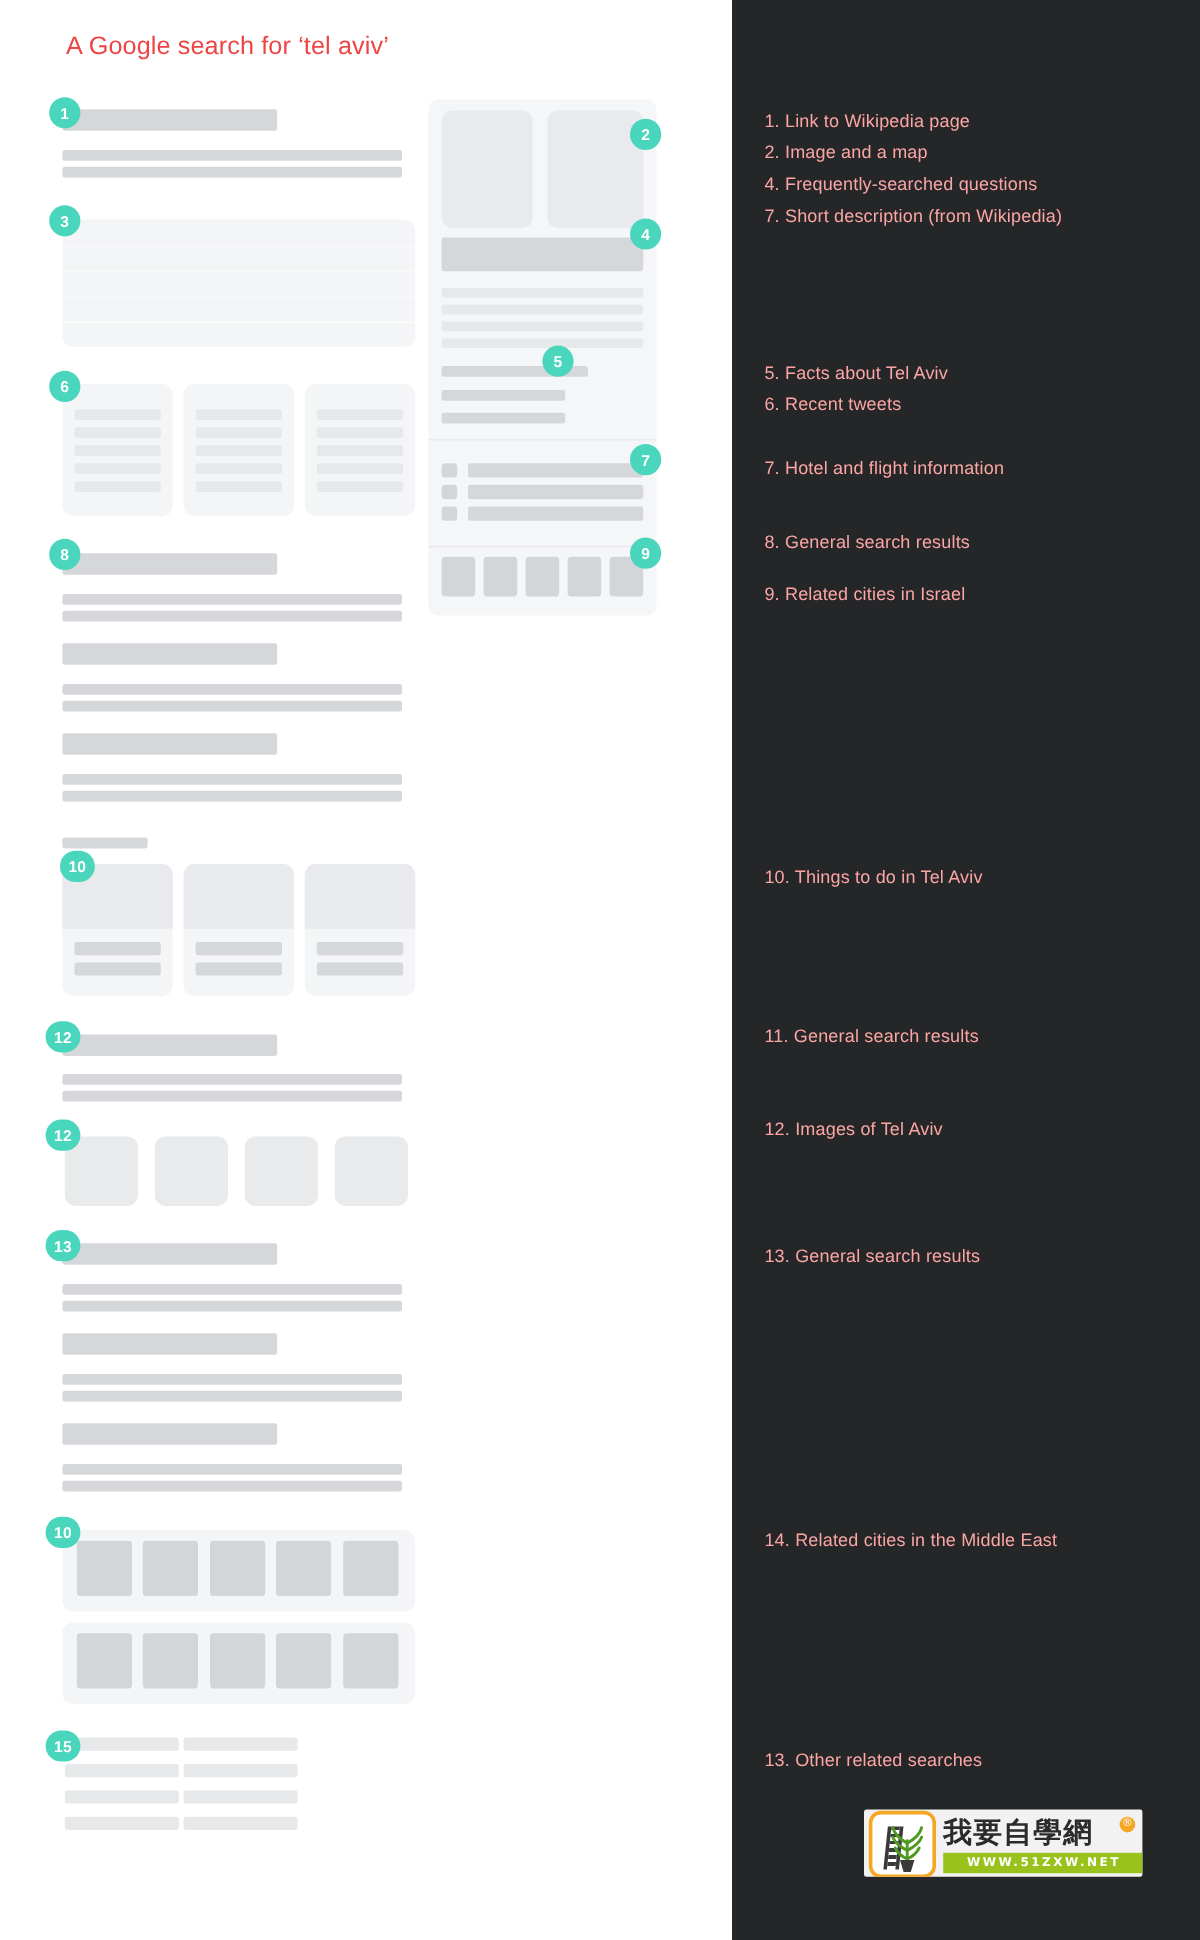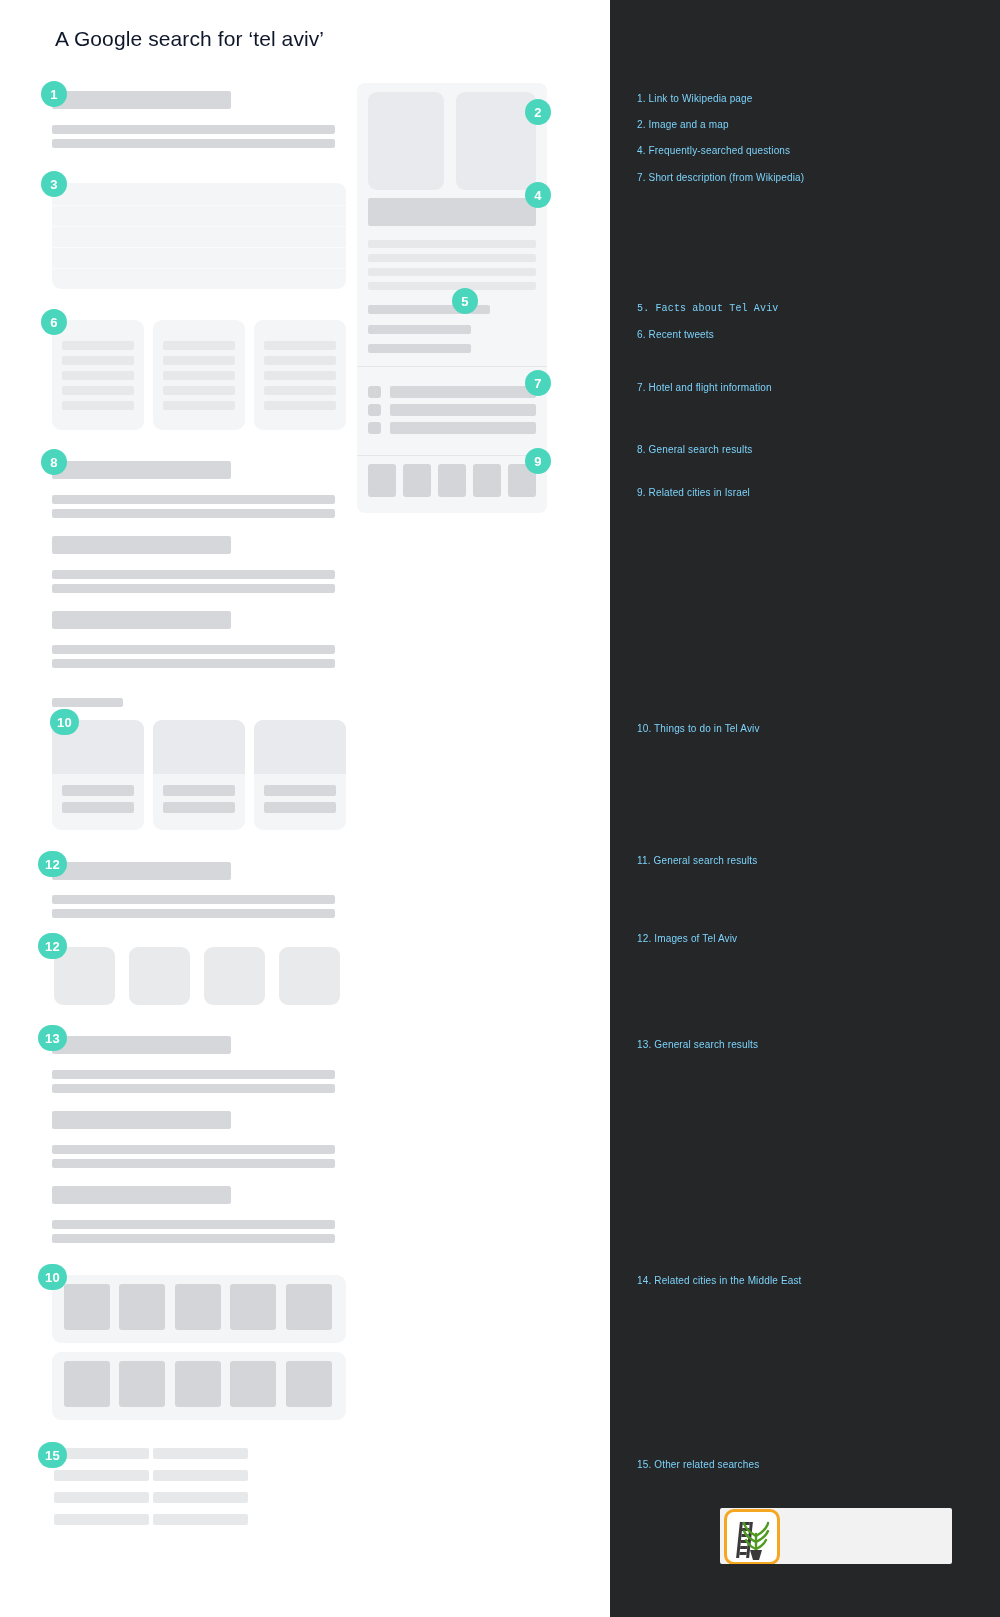--- a/index.html
+++ b/index.html
@@ -13,21 +13,21 @@
 
   
   .left-pane {
     position: relative;
     width: 610px; height: 1617px;
     background: #ffffff;
     flex: 0 0 610px;
   }
   .page-title {
     position: absolute; left: 55px; top: 27px;
-    font-size: 21px; font-weight: 400; color: #0f172a;
+    font-size: 21px; font-weight: 400; color: #ef4444;
     letter-spacing: .1px; white-space: nowrap;
   }
 
   
   .bar      { position: absolute; background: #d5d7da; border-radius: 2px; }
   .bar-lite { position: absolute; background: #e6e8ea; border-radius: 2px; }
   .card     { position: absolute; background: #f4f5f7; border-radius: 9px; }
   .card-mid { position: absolute; background: #e9eaed; border-radius: 9px; }
   .sq       { position: absolute; background: #d3d5d8; border-radius: 3px; }
   .sq-lite  { position: absolute; background: #e8eaec; border-radius: 9px; }
@@ -57,22 +57,22 @@
   
   .right-pane {
     position: relative;
     width: 390px; height: 1617px;
     background: #242627;
     flex: 0 0 390px;
   }
   .legend-item {
     position: absolute;
     left: 27px;
-    color: #7dd3fc;
-    font-size: 10px;
+    color: #fca5a5;
+    font-size: 15px;
     font-weight: 400;
     letter-spacing: .15px;
     white-space: nowrap;
   }
 
   
   .watermark {
     position: absolute; left: 110px; top: 1508px;
     width: 232px; height: 56px;
     background: #f2f2f2;
@@ -290,45 +290,50 @@
         <div class="badge" style="left: 38px; top: 1442px;">15</div>
       </div>
   </div>
 
   <div class="right-pane">
     <div id="legend-layer">
         <div class="legend-item" style="top: 93px;">1. Link to Wikipedia page</div>
         <div class="legend-item" style="top: 119px;">2. Image and a map</div>
         <div class="legend-item" style="top: 145px;">4. Frequently-searched questions</div>
         <div class="legend-item" style="top: 172px;">7. Short description (from Wikipedia)</div>
-        <div class="legend-item" style="top: 303px; font-family: Liberation Mono, monospace;">5. Facts about Tel Aviv</div>
+        <div class="legend-item" style="top: 303px;">5. Facts about Tel Aviv</div>
         <div class="legend-item" style="top: 329px;">6. Recent tweets</div>
         <div class="legend-item" style="top: 382px;">7. Hotel and flight information</div>
         <div class="legend-item" style="top: 444px;">8. General search results</div>
         <div class="legend-item" style="top: 487px;">9. Related cities in Israel</div>
         <div class="legend-item" style="top: 723px;">10. Things to do in Tel Aviv</div>
         <div class="legend-item" style="top: 855px;">11. General search results</div>
         <div class="legend-item" style="top: 933px;">12. Images of Tel Aviv</div>
         <div class="legend-item" style="top: 1039px;">13. General search results</div>
         <div class="legend-item" style="top: 1275px;">14. Related cities in the Middle East</div>
-        <div class="legend-item" style="top: 1459px;">15. Other related searches</div>
+        <div class="legend-item" style="top: 1459px;">13. Other related searches</div>
       </div>
 
     <div class="watermark">
       <div class="wm-logo">
         <div class="wm-ladder"></div>
         <svg class="wm-leaf" viewBox="0 0 30 40">
           <g stroke="#4f9a20" stroke-width="2.4" fill="none" stroke-linecap="round">
             <path d="M15 38 L15 14"></path>
             <path d="M15 16 C 8 12, 4 8, 3 3"></path>
             <path d="M15 16 C 22 12, 26 8, 27 3"></path>
             <path d="M15 22 C 9 19, 5 16, 3 11"></path>
             <path d="M15 22 C 21 19, 25 16, 27 11"></path>
             <path d="M15 29 C 10 27, 7 24, 5 20"></path>
             <path d="M15 29 C 20 27, 23 24, 25 20"></path>
           </g>
           <path d="M9 30 L21 30 L18 40 L12 40 Z" fill="#3a3a3a"></path>
         </svg>
       </div>
+      <div class="wm-right">
+        <div class="wm-cn">我要自學網</div>
+        <div class="wm-reg">®</div>
+        <div class="wm-url">WWW.51ZXW.NET</div>
+      </div>
     </div>
   </div>
 
 </div>
 
 </body></html>

